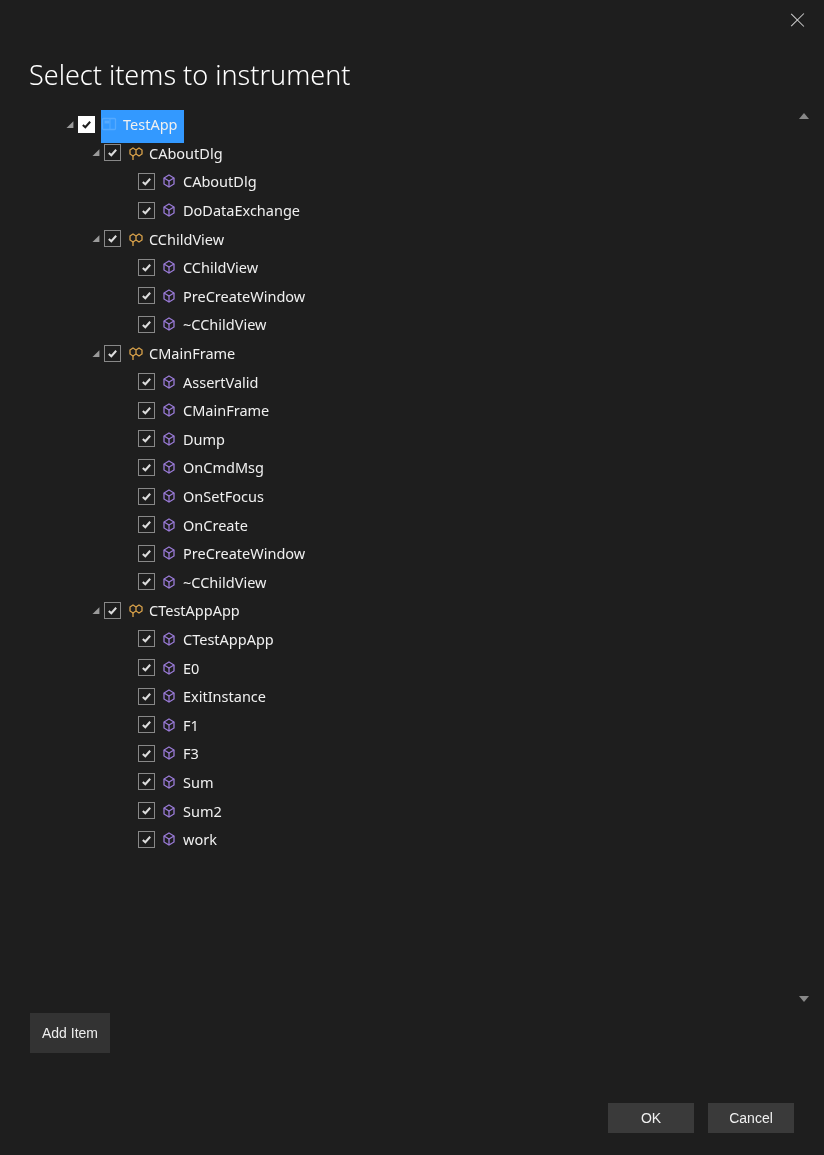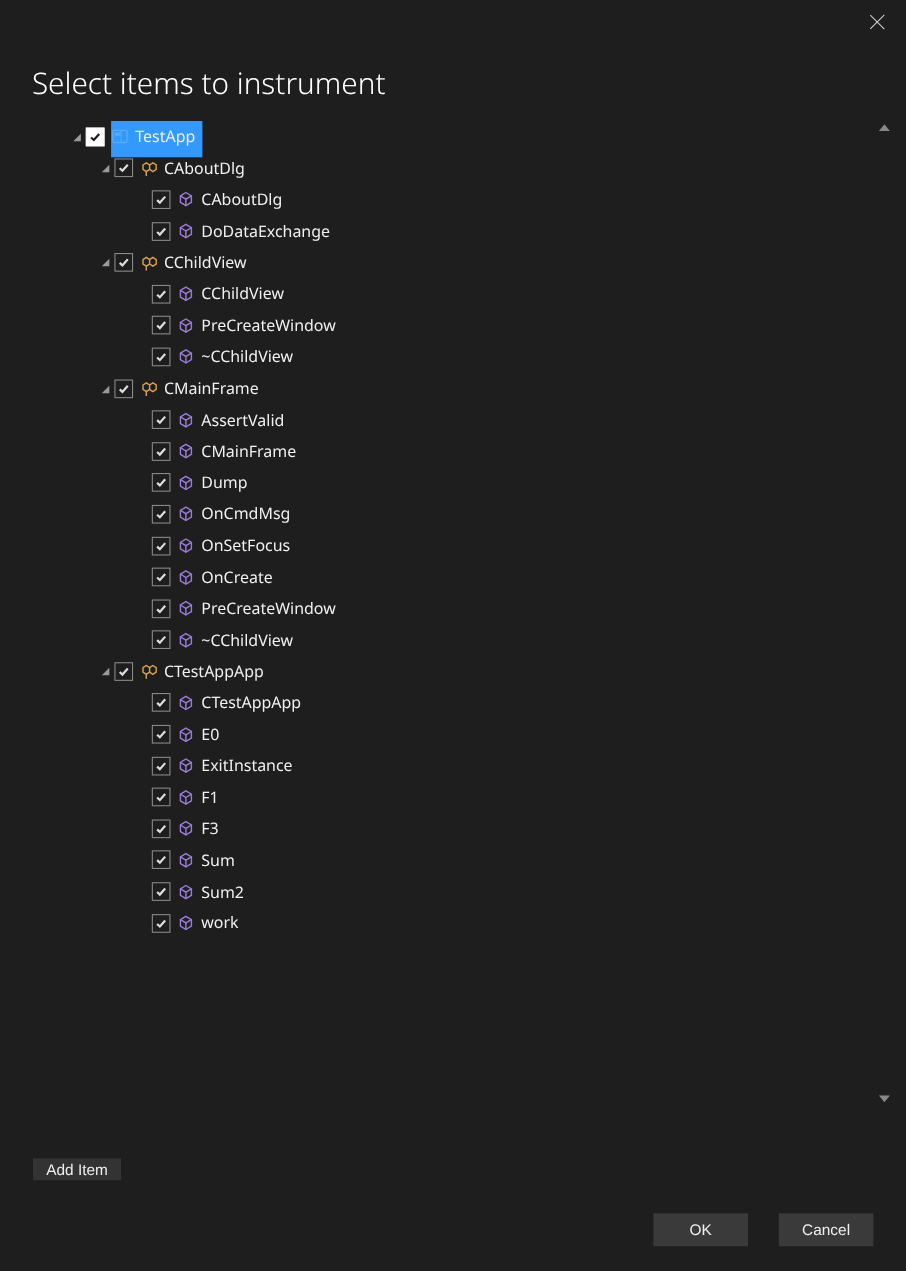--- a/index.html
+++ b/index.html
@@ -93,35 +93,35 @@
   .row.selected { }
   .row.selected .label-wrap { background: #3399ff; padding-right:6px; }
 
   .ico { width: 16px; height:16px; margin-right: 6px; flex-shrink:0; display:inline-flex; align-items:center; justify-content:center;}
   .label-wrap { display:inline-flex; align-items:center; height: 37px; }
   .lbl { color: #f0f0f0; }
 
   .add-item {
     position: absolute;
     left: 30px;
-    bottom: 82px;
+    bottom: 102px;
     background: #333333;
     color: #eee;
     border: none;
     font-size: 14px;
-    padding: 2px 12px;
+    padding: 12px 12px;
     cursor: pointer;
   }
 
   .footer {
     position: absolute;
     right: 30px;
     bottom: 22px;
     display: flex;
-    gap: 28px;
+    gap: 14px;
     border-radius: 13px;
   }
   .footer button {
     width: 86px;
     height: 30px;
     background: #3a3a3a;
     color: #f0f0f0;
     border: none;
     font-size: 14px;
     cursor: pointer;

